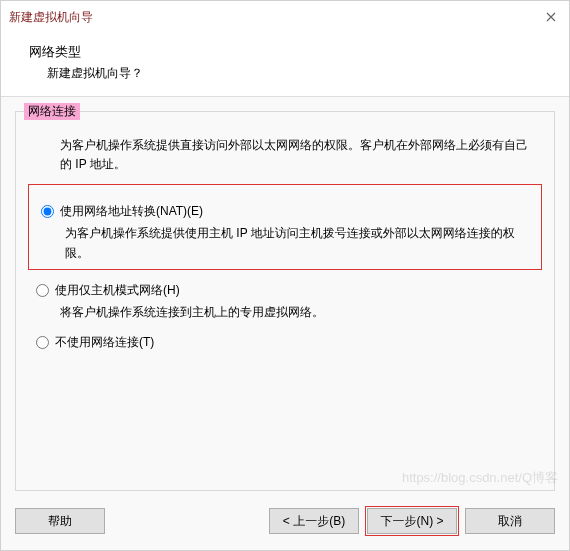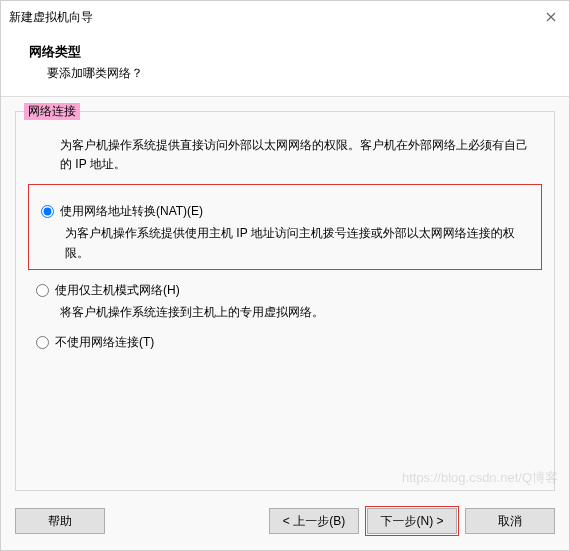--- a/index.html
+++ b/index.html
@@ -13,35 +13,35 @@
       position: relative;
       color: #000;
     }
     .window { border: 1px solid #d0d0d0; height: 551px; display: flex; flex-direction: column; }
     .titlebar {
       height: 32px;
       display: flex;
       align-items: center;
       padding: 16px 8px;
       background: #fff;
-      color: #000000;
+      color: #7f1d1d;
       font-size: 12px;
       position: relative;
     }
     .titlebar .close {
       position: absolute; right: 8px; top: 6px;
       width: 20px; height: 20px;
       display: flex; align-items: center; justify-content: center;
       color: #666; font-size: 14px; cursor: pointer;
     }
     .header {
       padding: 10px 28px 14px 28px;
       border-bottom: 1px solid #ddd;
     }
-    .header .title { font-weight: bold; font-size: 13px; margin-bottom: 4px; }
+    .header .title { font-weight: normal; font-size: 13px; margin-bottom: 4px; }
     .header .subtitle { padding-left: 18px; font-size: 12px; }
     .content {
       flex: 1;
       padding: 14px 14px 0 14px;
       background: #f9f9f9;
     }
     .fieldset {
       border: 1px solid #d8d8d8;
       padding: 12px 16px 46px 16px;
       height: 380px;
@@ -96,21 +96,21 @@
     <span>新建虚拟机向导</span>
     <div class="close">
       <svg width="10" height="10" viewBox="0 0 10 10">
           <path d="M1 1 L9 9 M9 1 L1 9" stroke="#666" stroke-width="1.2"></path>
         </svg>
     </div>
   </div>
 
   <div class="header">
     <div class="title">网络类型</div>
-    <div class="subtitle">要添加哪类网络？</div>
+    <div class="subtitle">新建虚拟机向导？</div>
   </div>
 
   <div class="content">
     <div class="fieldset">
       <div class="fieldset-legend">网络连接</div>
 
       <div class="opt">
         <div class="opt-desc">为客户机操作系统提供直接访问外部以太网网络的权限。客户机在外部网络上必须有自己的 IP 地址。</div>
       </div>
 

